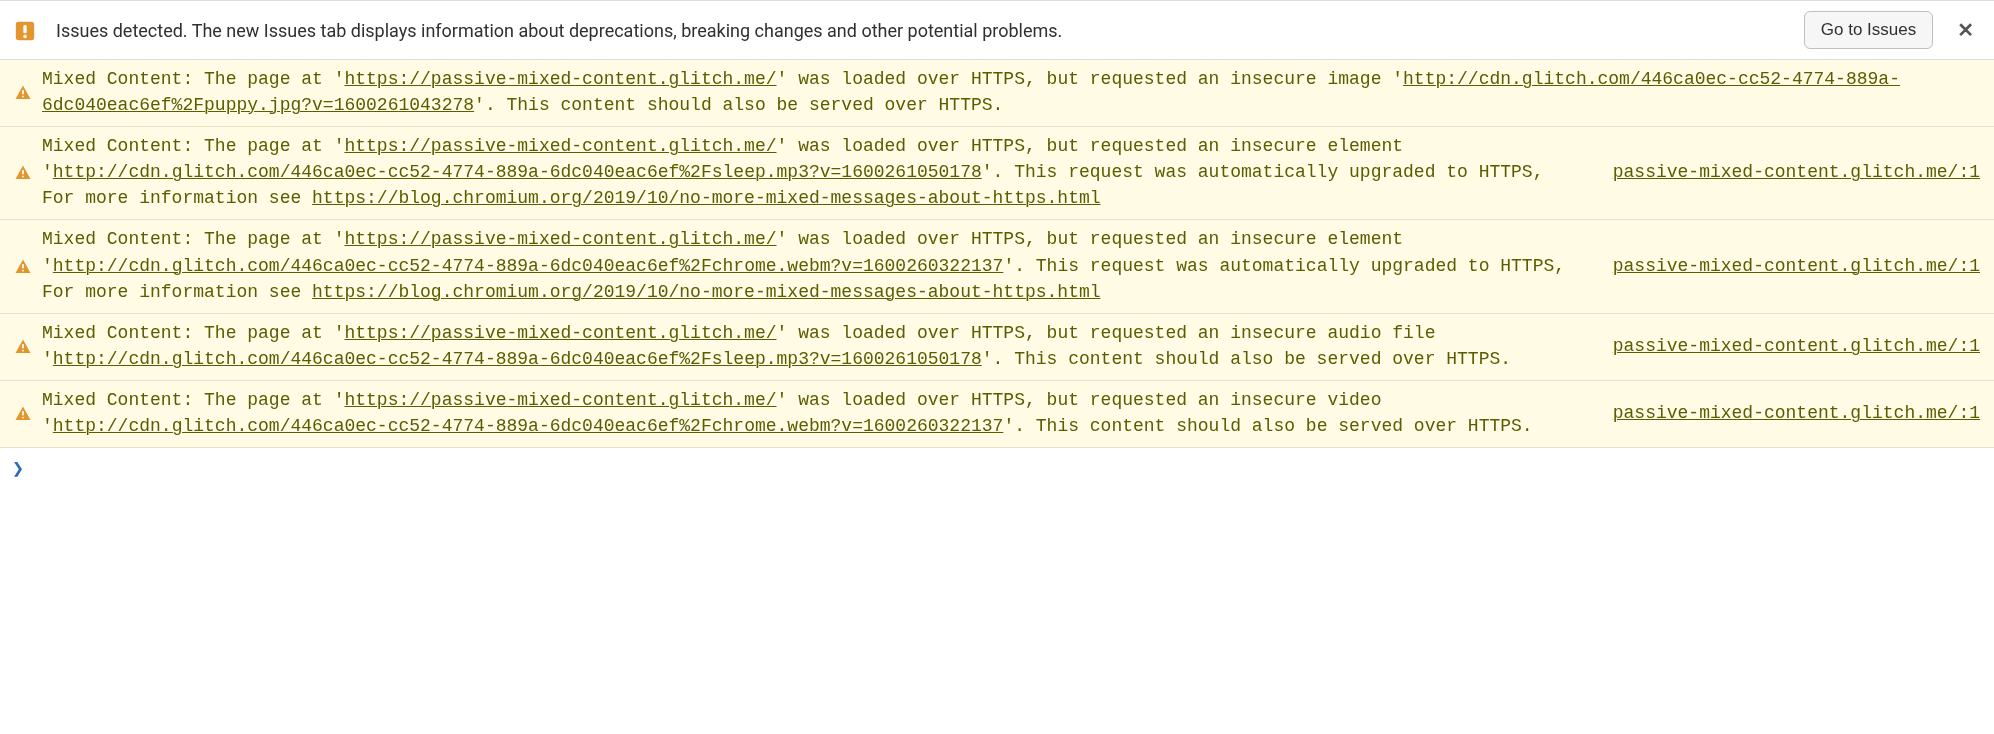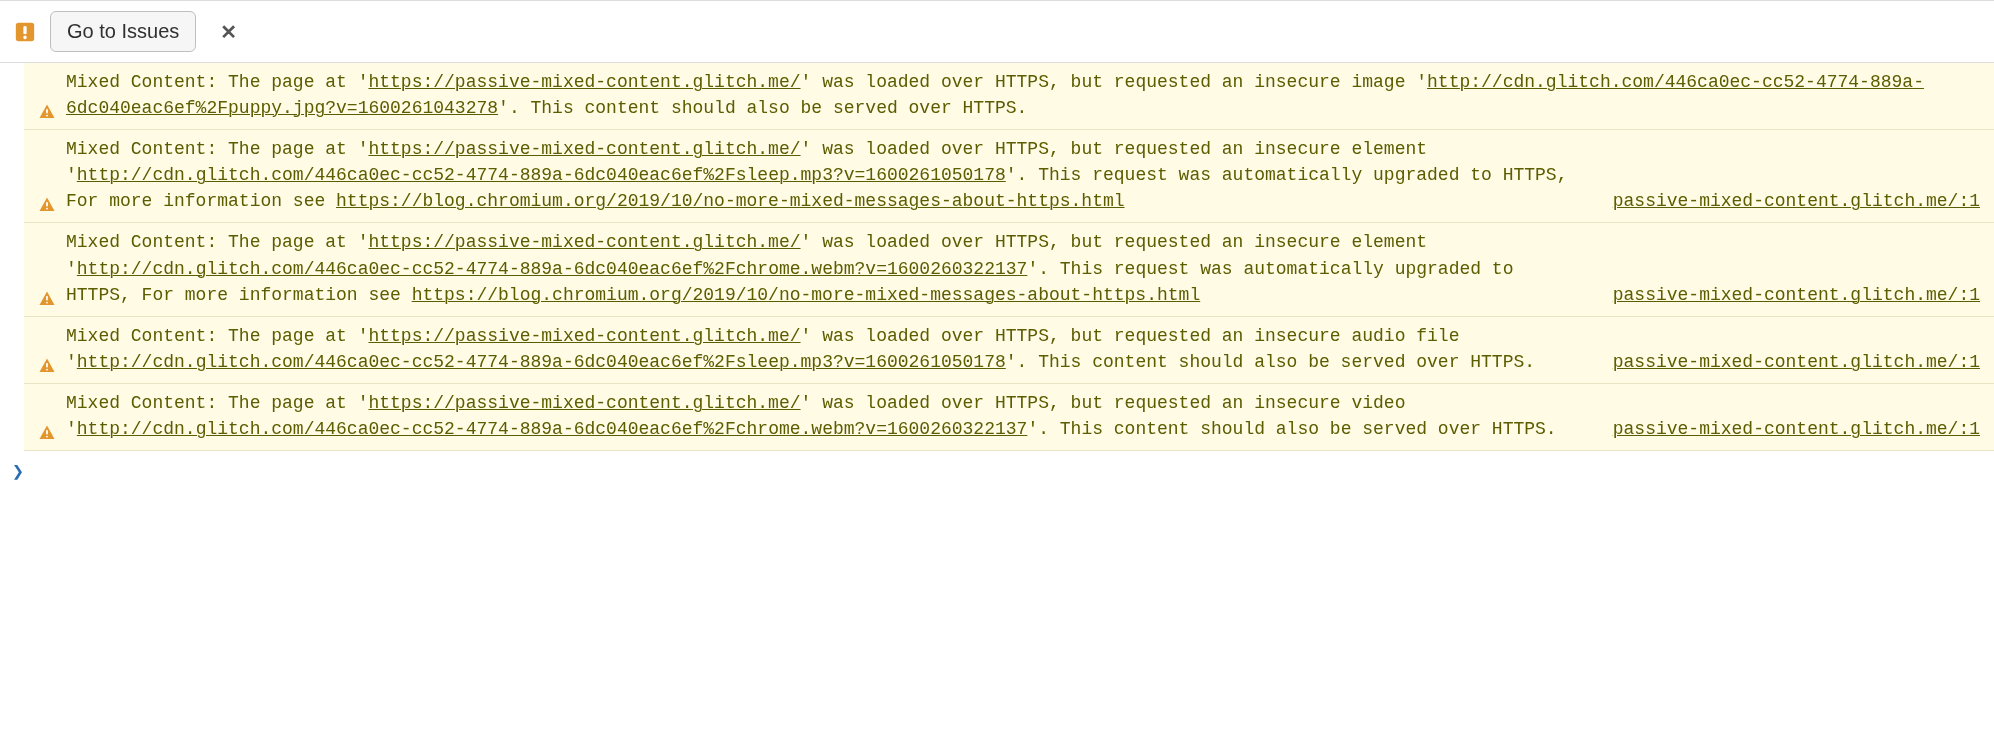--- a/index.html
+++ b/index.html
@@ -23,46 +23,45 @@
     flex: 1;
     font-size: 18px;
     color: #303030;
     padding-left: 6px;
   }
   .issues-btn {
     border: 1px solid #bfbfbf;
     background: #f6f6f6;
     border-radius: 6px;
     padding: 8px 16px;
-    font-size: 20px;
+    font-size: 17px;
     color: #303030;
     cursor: pointer;
   }
   .close-x {
     font-size: 20px;
     color: #555;
     cursor: pointer;
     padding: 0 6px 0 10px;
     font-weight: bold;
   }
   .console-body {
     background: #fff;
   }
   .entry {
     display: flex;
-    align-items: flex-end;
+    align-items: center;
     padding: 6px 14px 8px 14px;
     background: #fffbe5;
     border-bottom: 1px solid #e8e3c4;
     font-family: Consolas, "Courier New", monospace;
     font-size: 18px;
     line-height: 1.45;
     color: #5c5c00;
     gap: 10px;
-    margin-left: 24px;
   }
   .entry .msg {
     flex: 1;
     word-break: break-word;
   }
   .entry .msg a, .entry .src a {
     color: #5c5c00;
     text-decoration: underline;
     text-decoration-thickness: 1px;
   }
@@ -98,20 +97,21 @@
 <body>
 
 <div class="issues-bar">
   <span class="square-warn-icon">
     <svg viewBox="0 0 24 24" width="22" height="22">
       <rect x="2" y="2" width="20" height="20" rx="3" fill="#e2962d"></rect>
       <rect x="10.2" y="5.5" width="3.6" height="9" rx="1.5" fill="#fff"></rect>
       <rect x="10.2" y="16.2" width="3.6" height="3.6" rx="1.5" fill="#fff"></rect>
     </svg>
   </span>
+  <span class="bar-text">Issues detected. The new Issues tab displays information about deprecations, breaking changes and other potential problems.</span>
   <button class="issues-btn">Go to Issues</button>
   <span class="close-x">✕</span>
 </div>
 
 <div class="console-body" id="console-body">
     <div class="entry">
       <span class="warn-icon"><svg viewBox="0 0 24 24" width="18" height="18">
           <path d="M12 2 L22 20 L2 20 Z" fill="#e2962d"></path>
           <rect x="10.8" y="8" width="2.4" height="6" rx="1" fill="#fff"></rect>
           <rect x="10.8" y="15.5" width="2.4" height="2.4" rx="1" fill="#fff"></rect>

